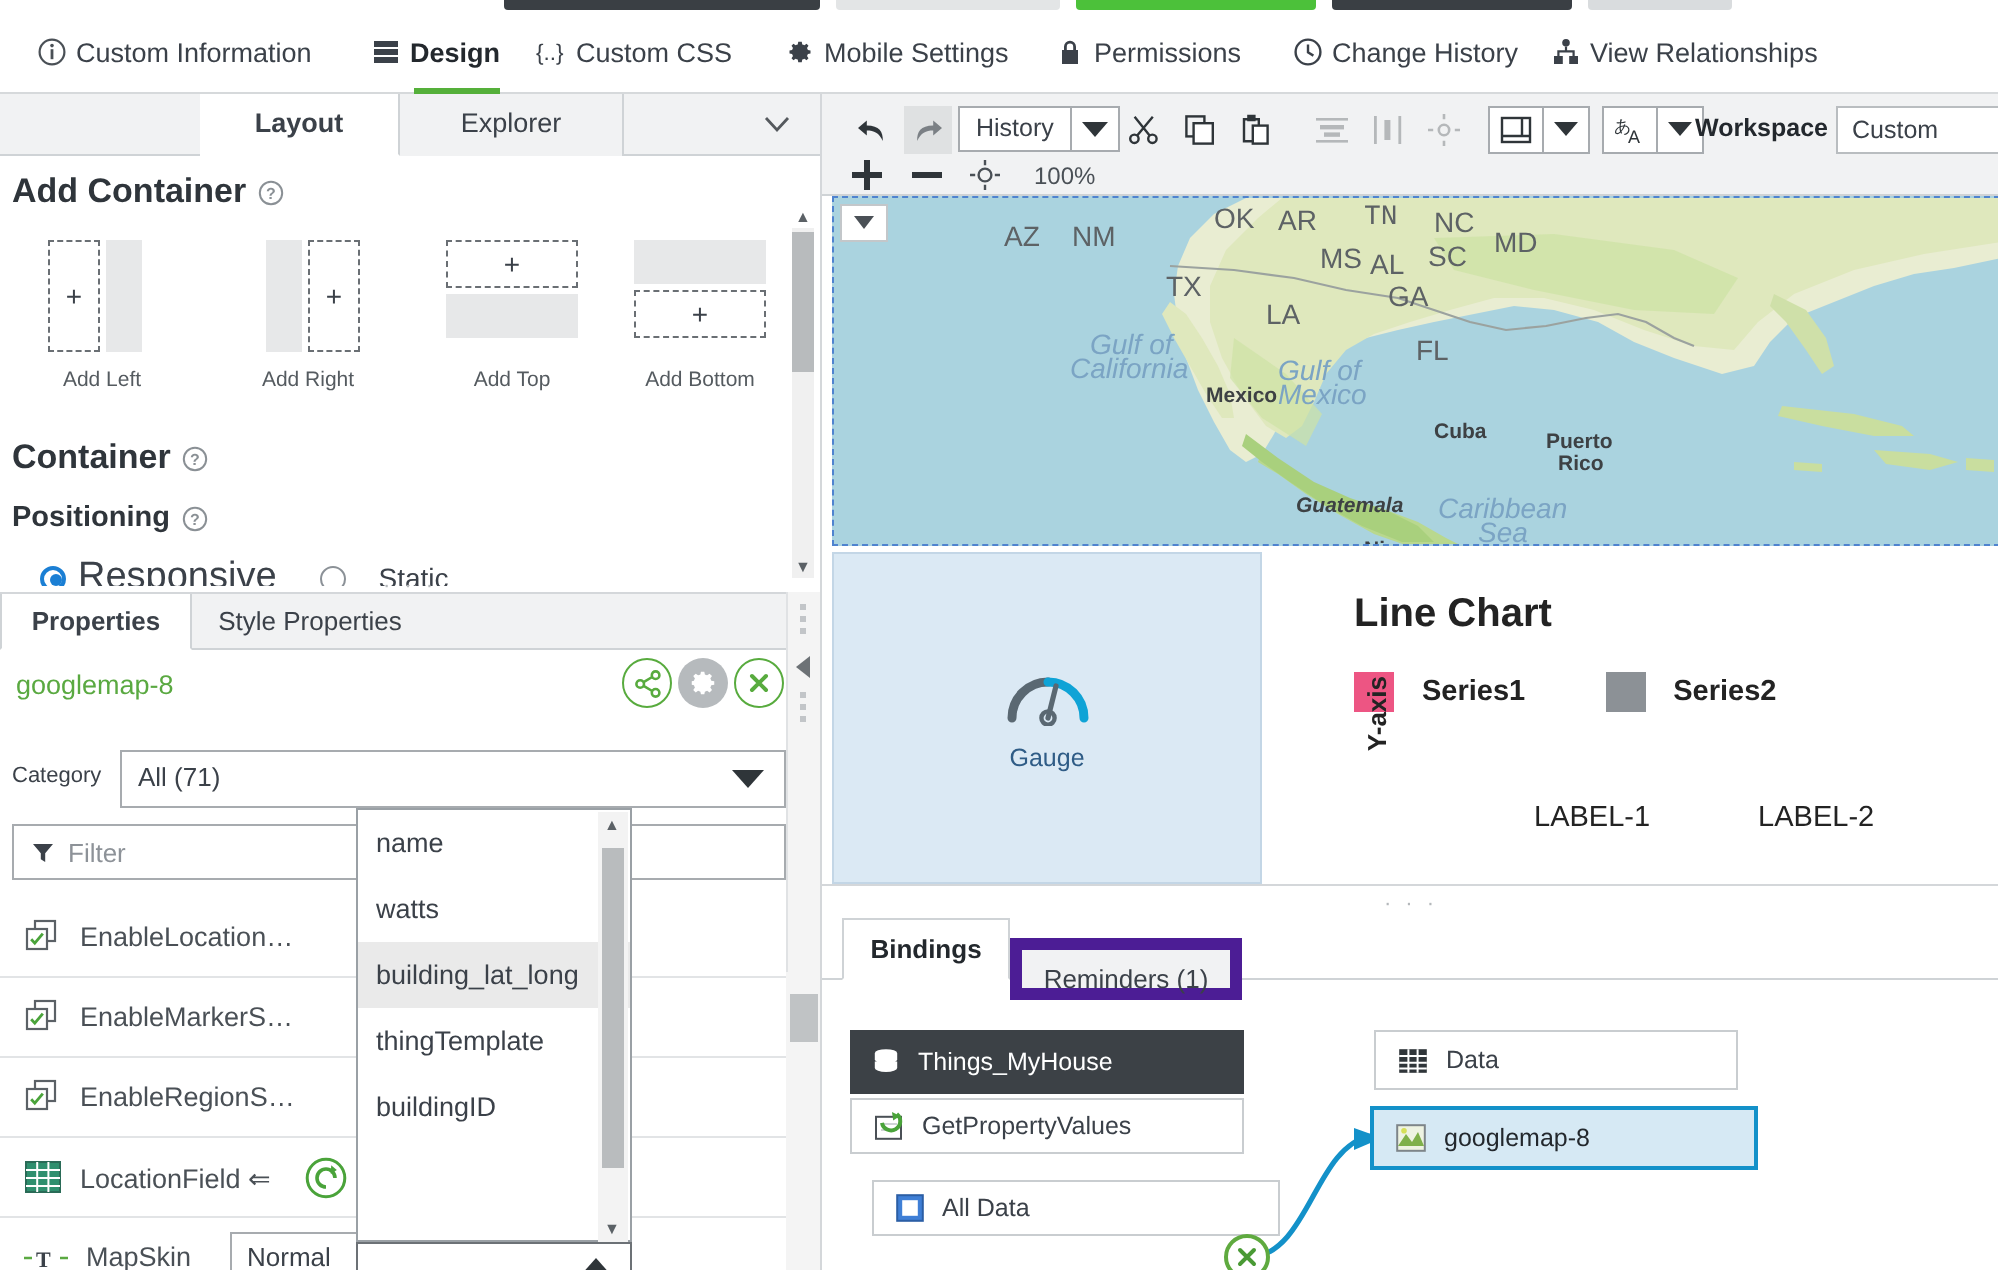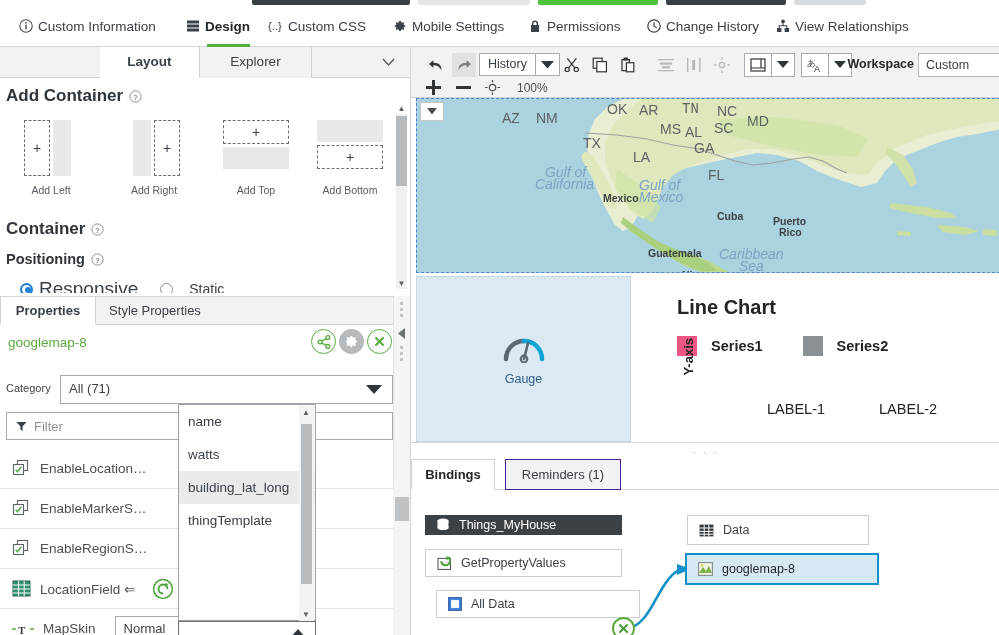--- a/index.html
+++ b/index.html
@@ -147,21 +147,21 @@
   .yaxis { position:absolute; left:48px; top:62px; font-size:13px; font-weight:bold; color:#232323;
            writing-mode:vertical-rl; transform:rotate(180deg); }
   .xlabels { position:absolute; left:44px; top:125px; width:320px; display:flex; gap:54px; padding-left:90px; }
   .xlab { font-size:14.5px; color:#232323; }
 
   
   .bindpanel { position:absolute; top:395px; left:0; width:589px; height:240px; background:#fff; border-top:1px solid #d4d7da; }
   .bindtabs { position:absolute; top:16px; left:0; width:589px; height:31px; border-bottom:1px solid #cfd3d6; }
   .btab { position:absolute; top:0; height:31px; line-height:30px; text-align:center; font-size:13px; color:#3b4149; cursor:pointer; }
   .btab.active { font-weight:bold; color:#23282d; border:1px solid #cfd3d6; border-bottom:1px solid #fff; background:#fff; }
-  .btab.idle { background:#f1f2f3; border:1px solid #4c1d95; }
+  .btab.idle { background:#f1f2f3; border:6px solid #4c1d95;margin-top:10px; }
 
   .nodebox { position:absolute; display:flex; align-items:center; gap:9px; font-size:12.5px; padding-left:11px; }
   .nodebox.dark { background:#3c4146; color:#fff; }
   .nodebox.plain { background:#fff; border:1px solid #c9cdd0; color:#3b4149; }
   .nodebox.sel { background:#d6e9f4; border:2px solid #1391c9; color:#23282d; }
 
   .bind-x { position:absolute; width:23px; height:23px; border-radius:50%; border:2px solid #5faa3f; background:#fff; display:flex; align-items:center; justify-content:center; z-index:5; }
 
   svg.icn { display:block; }
 </style>
@@ -479,20 +479,21 @@
           <i></i>
           <i></i>
         </div>
     </div>
 
     <div class="ddlist" id="ddlist">
       <div class="dditem">name</div>
         <div class="dditem">watts</div>
         <div class="dditem sel">building_lat_long</div>
         <div class="dditem">thingTemplate</div>
+        <div class="dditem">buildingID</div>
         <div class="dd-sb">
         <div style="position:absolute;left:3px;top:2px;font-size:8px;color:#5b6166;">▲</div>
         <div class="thumb"></div>
         <div style="position:absolute;left:3px;bottom:2px;font-size:8px;color:#5b6166;">▼</div>
       </div>
     </div>
     <div class="ddinput">
       <span class="up">
         <svg class="icn" width="16" height="10" viewBox="0 0 16 10">
             <path d="M0 9 L16 9 L8 0 Z" fill="#2f3539"></path>
@@ -669,21 +670,21 @@
             <div class="maplbl" style="left: 216px; top: 50px;">LA</div>
             <div class="maplbl" style="left: 291px; top: 68px;">FL</div>
             <div class="maplbl sea" style="left: 128px; top: 65px;">Gulf of</div>
             <div class="maplbl sea" style="left: 118px; top: 77px;">California</div>
             <div class="maplbl sea" style="left: 222px; top: 78px;">Gulf of</div>
             <div class="maplbl sea" style="left: 222px; top: 90px;">Mexico</div>
             <div class="maplbl b" style="left: 186px; top: 93px;">Mexico</div>
             <div class="maplbl b" style="left: 300px; top: 111px;">Cuba</div>
             <div class="maplbl b" style="left: 356px; top: 116px;">Puerto</div>
             <div class="maplbl b" style="left: 362px; top: 127px;">Rico</div>
-            <div class="maplbl b" style="left: 231px; top: 148px;">Guatemala</div>
+            <div class="maplbl b" style="left: 231px; top: 148px; font-style: italic;">Guatemala</div>
             <div class="maplbl sea" style="left: 302px; top: 147px;">Caribbean</div>
             <div class="maplbl sea" style="left: 322px; top: 159px;">Sea</div>
             <div class="maplbl b" style="left: 265px; top: 170px;">Nicaragua</div>
           </div>
       </div>
 
       <div class="gaugecell">
         <span>
           <svg class="icn" width="44" height="30" viewBox="0 0 44 30">
             <path d="M4 26 A18 18 0 0 1 22 8" stroke="#5a6872" stroke-width="4.5" fill="none" stroke-linecap="round"></path>
@@ -707,31 +708,31 @@
         <div class="xlabels">
           <span class="xlab">LABEL-1</span>
           <span class="xlab">LABEL-2</span>
         </div>
       </div>
     </div>
 
     <div class="bindpanel">
       <div class="dotgrip" style="position:absolute;left:0;top:3px;width:589px;">· · ·</div>
       <div class="bindtabs" id="bindtabs">
-          <div class="btab active" style="left: 0; width: 84px;">Bindings</div>
+          <div class="btab active" style="left: 10px; width: 84px;">Bindings</div>
           <div class="btab idle" style="left: 94px; width: 116px;">Reminders (1)</div>
         </div>
 
       <svg width="589" height="200" style="position:absolute;left:0;top:47px;pointer-events:none;">
         <path d="M 214 139 C 244 136, 246 84, 274 78" stroke="#1391c9" stroke-width="2.6" fill="none"></path>
         <path d="M 266 74 L 280 79 L 266 85 Z" fill="#1391c9"></path>
       </svg>
 
       <div id="bindnodes">
-          <div class="nodebox dark" style="left: 14px; top: 72px; width: 197px; height: 20px;">
+          <div class="nodebox dark" style="left: 14px; top: 72px; width: 197px; height: 32px;">
             <span>
               <svg class="icn" width="14" height="14" viewBox="0 0 14 14" fill="#fff">
                 <ellipse cx="7" cy="2.6" rx="5.6" ry="2"></ellipse>
                 <path d="M1.4 2.6 v3.2 a5.6 2 0 0011.2 0 V2.6"></path>
                 <path d="M1.4 6.8 v3.2 a5.6 2 0 0011.2 0 V6.8"></path>
               </svg>
             </span>
             <span>Things_MyHouse</span>
           </div>
           <div class="nodebox plain" style="left: 14px; top: 106px; width: 197px; height: 28px;">

